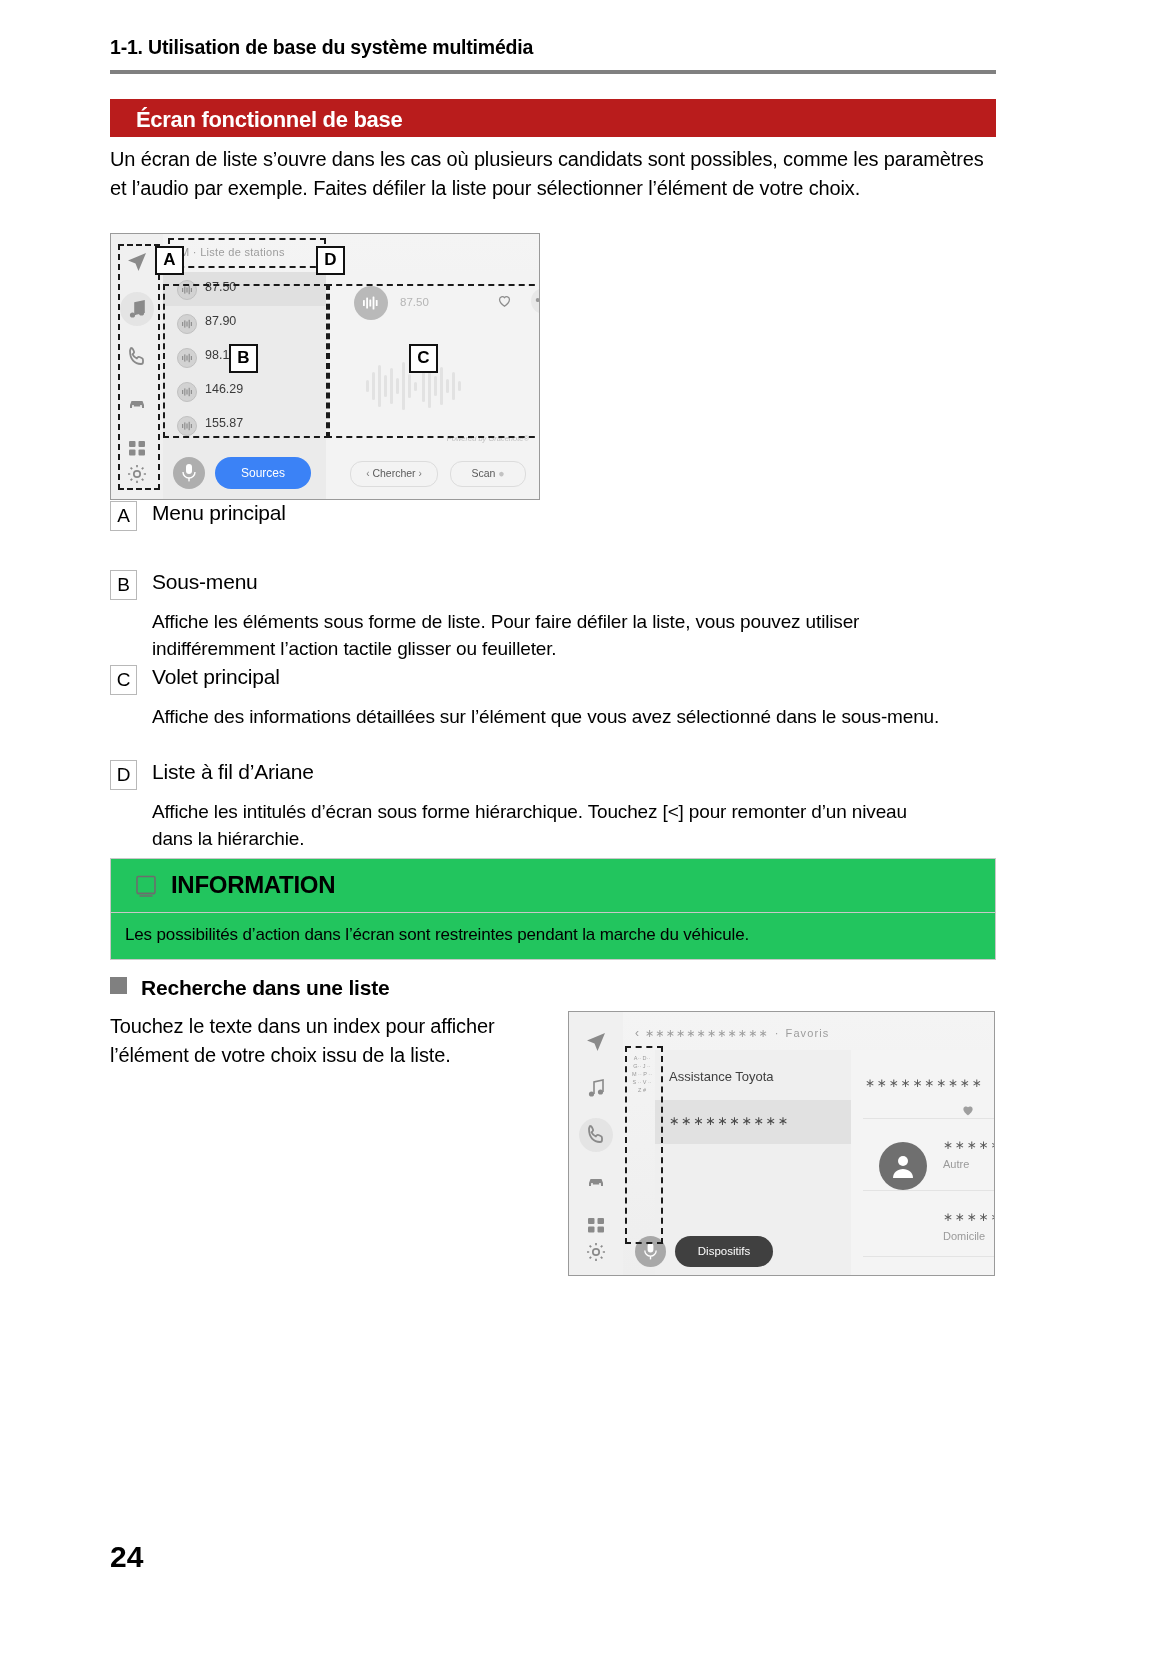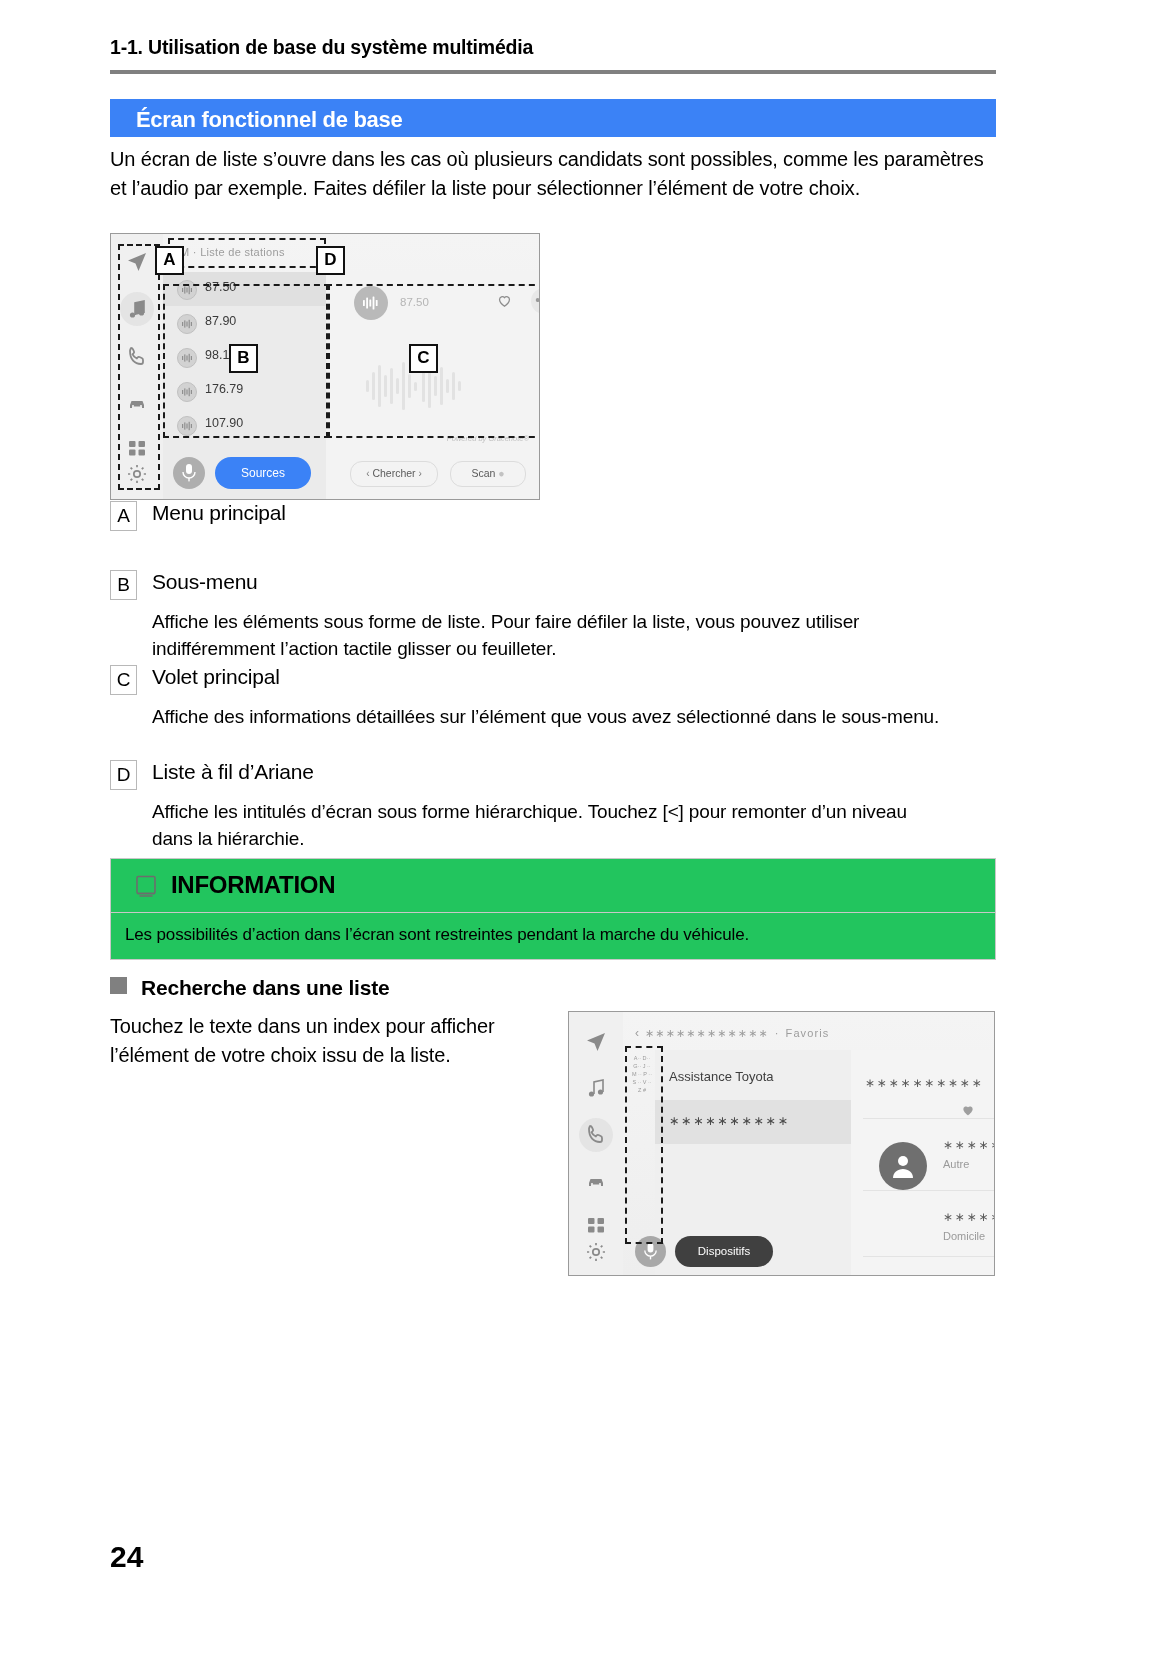--- a/index.html
+++ b/index.html
@@ -12,21 +12,21 @@
     overflow:hidden;
   }
   .page{position:absolute;left:0;top:0;width:1165px;height:1653px;}
 
   
   .hdr{position:absolute;left:110px;top:36px;width:886px;}
   .hdr-title{font-size:19.5px;font-weight:bold;letter-spacing:-0.2px;}
   .hdr-rule{position:absolute;left:110px;top:70px;width:886px;height:4px;background:#808080;}
 
   
-  .secbar{position:absolute;left:110px;top:99px;width:886px;height:38px;background:#3b82f6;}
+  .secbar{position:absolute;left:110px;top:99px;width:886px;height:38px;background:#b91c1c;}
   .secbar span{
     position:absolute;left:26px;top:8px;color:#fff;font-size:22px;font-weight:bold;
     letter-spacing:-0.3px;
   }
 
   
   .para{position:absolute;font-size:20px;line-height:28.5px;letter-spacing:-0.15px;}
   #intro{left:110px;top:145px;width:890px;}
 
   
@@ -234,33 +234,33 @@
       <div class="srow" style="top:102px">
         <div class="dot">
             <svg viewBox="0 0 12 12" fill="#8f8f8f">
               <rect x="1" y="4" width="1.2" height="4"></rect>
               <rect x="3.2" y="2.4" width="1.2" height="7.2"></rect>
               <rect x="5.4" y="3.5" width="1.2" height="5"></rect>
               <rect x="7.6" y="1.8" width="1.2" height="8.4"></rect>
               <rect x="9.8" y="4" width="1.2" height="4"></rect>
             </svg>
           </div>
-        <div class="lbl">176.79</div>
+        <div class="lbl">146.29</div>
       </div>
       <div class="srow" style="top:136px">
         <div class="dot">
             <svg viewBox="0 0 12 12" fill="#8f8f8f">
               <rect x="1" y="4" width="1.2" height="4"></rect>
               <rect x="3.2" y="2.4" width="1.2" height="7.2"></rect>
               <rect x="5.4" y="3.5" width="1.2" height="5"></rect>
               <rect x="7.6" y="1.8" width="1.2" height="8.4"></rect>
               <rect x="9.8" y="4" width="1.2" height="4"></rect>
             </svg>
           </div>
-        <div class="lbl">107.90</div>
+        <div class="lbl">155.87</div>
       </div>
     </div>
 
     <div class="mainpane">
       <div class="mp-disc">
         <svg viewBox="0 0 20 20" fill="#ffffff">
             <rect x="2" y="7" width="1.8" height="6" rx="0.6"></rect>
             <rect x="5.2" y="4.5" width="1.8" height="11" rx="0.6"></rect>
             <rect x="8.4" y="6.5" width="1.8" height="7" rx="0.6"></rect>
             <rect x="11.6" y="3.5" width="1.8" height="13" rx="0.6"></rect>

